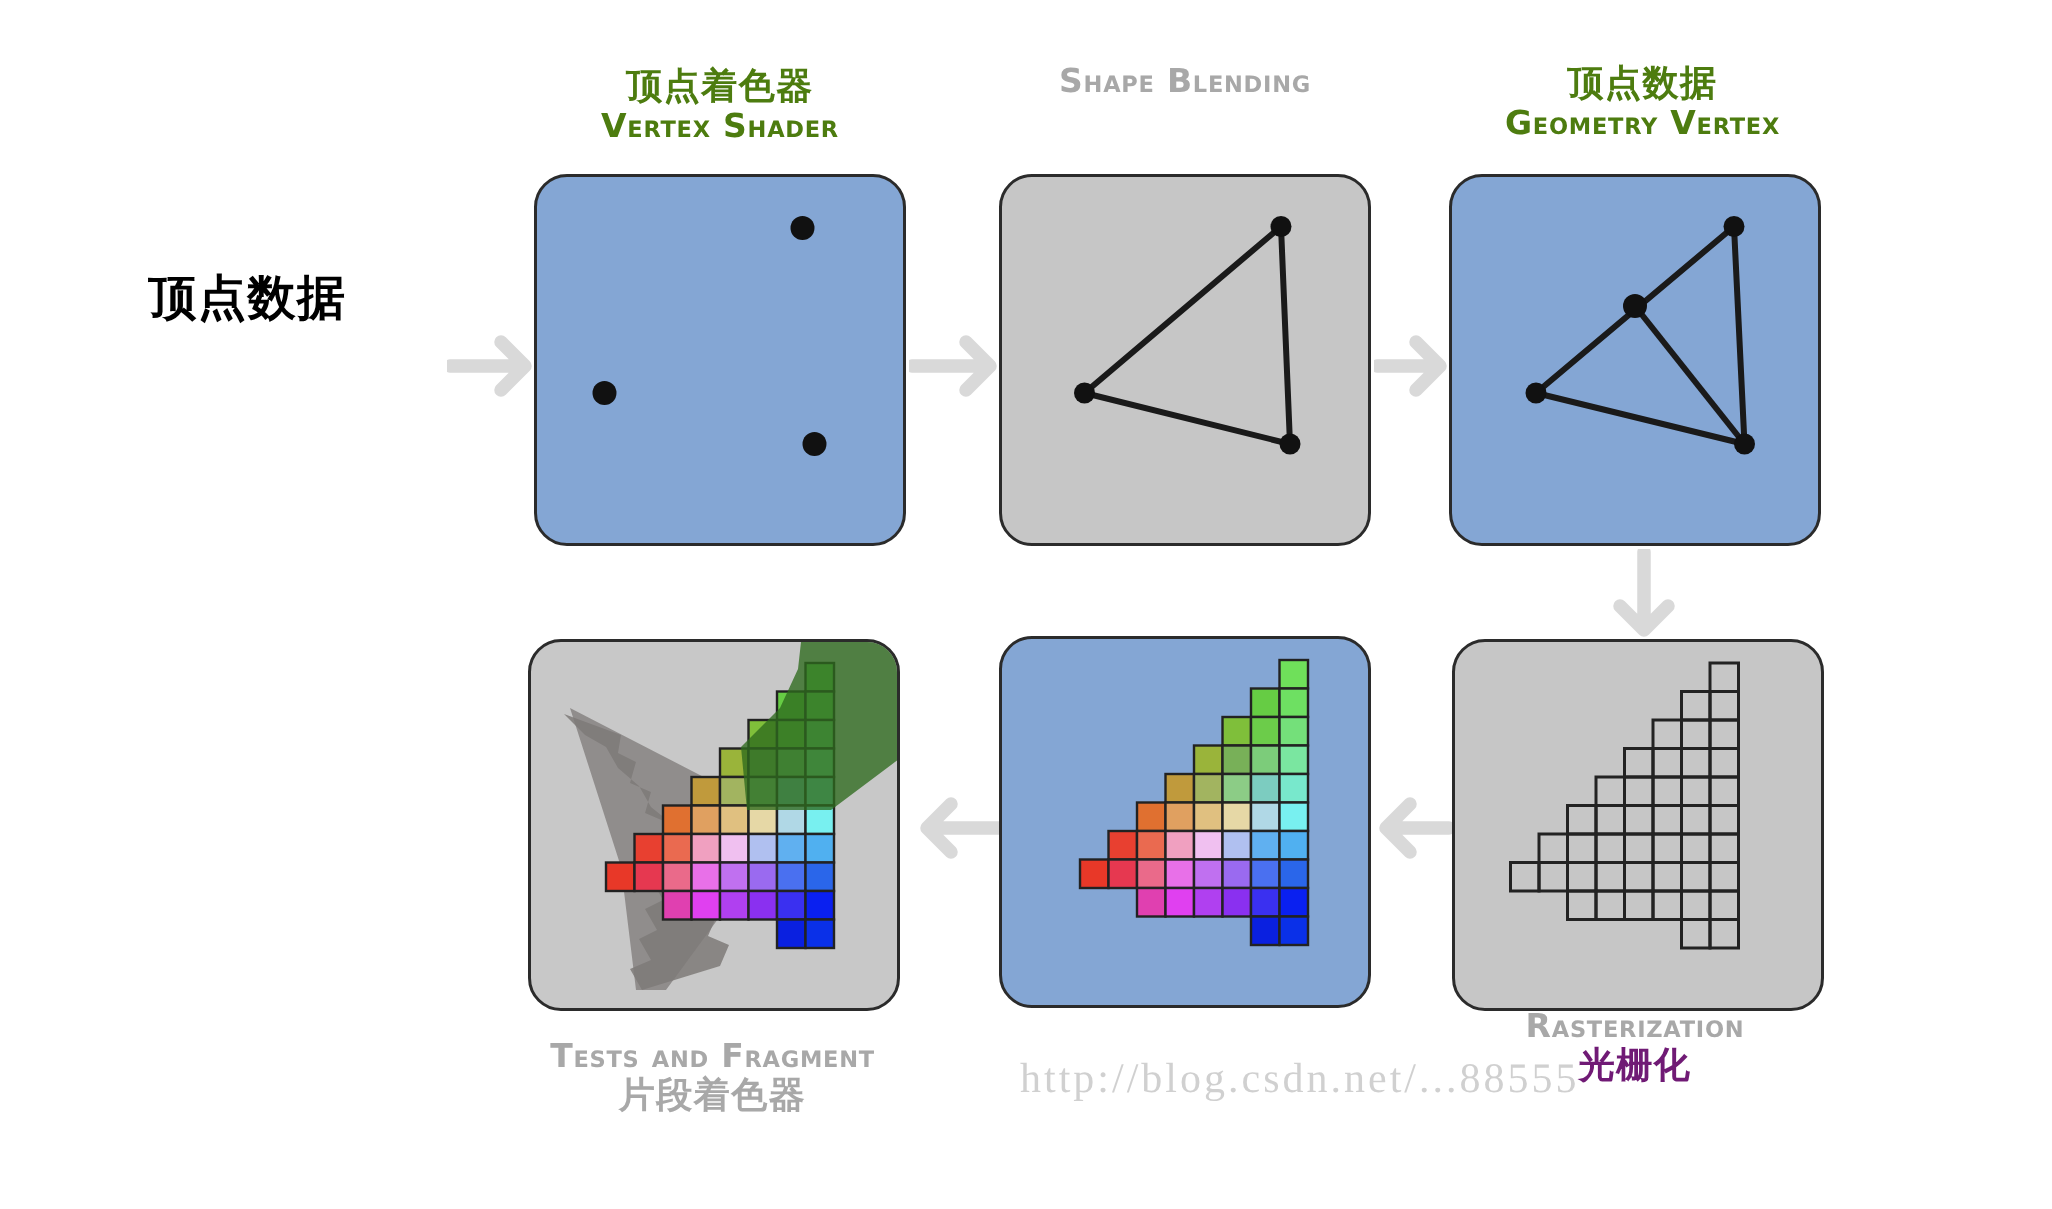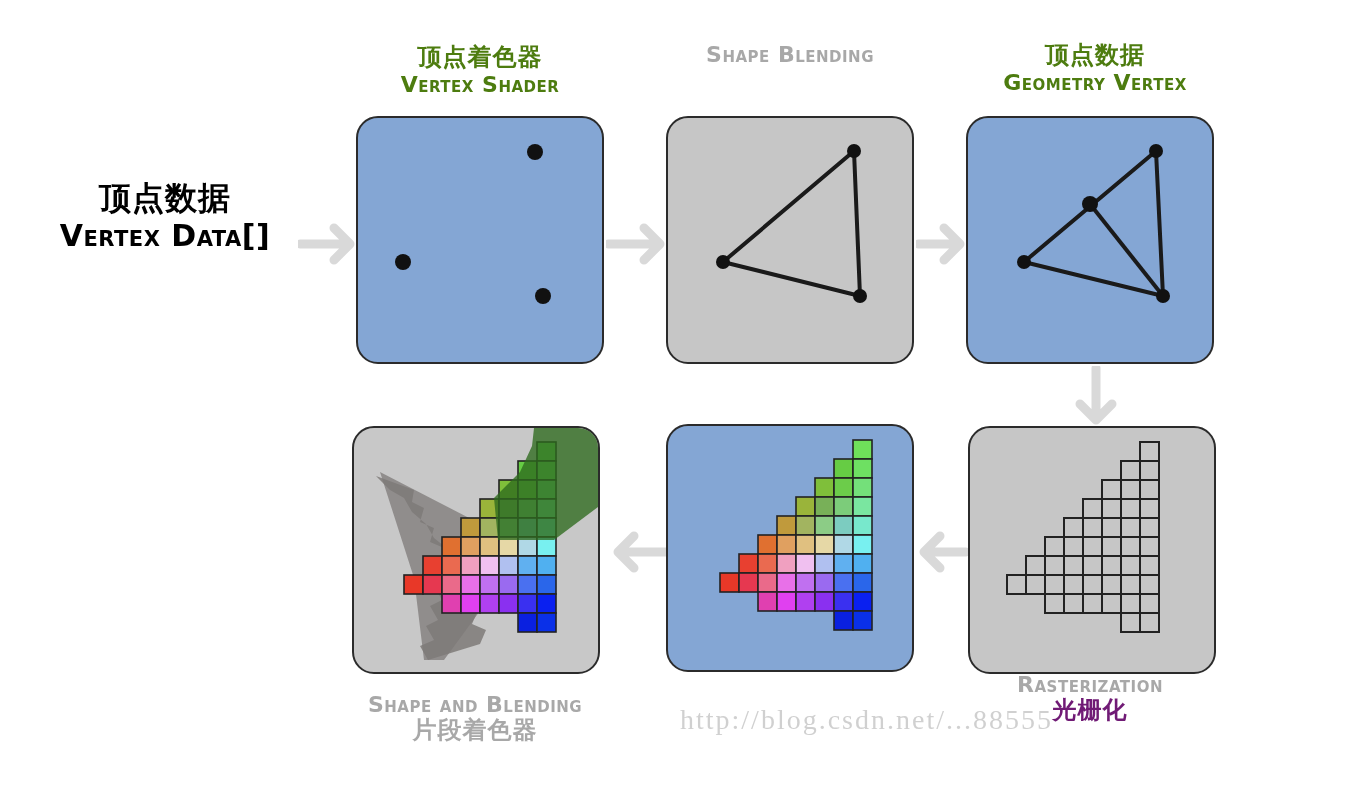--- a/index.html
+++ b/index.html
@@ -25,37 +25,36 @@
   .watermark { position: absolute; left: 680px; top: 704px; font-family: Liberation Serif, serif;
                font-size: 28px; color: rgba(120,120,120,0.35); letter-spacing: 2px; white-space: nowrap; }
 </style>
 </head>
 <body>
 
 <div class="stage">
 
   <div class="label dark" style="left:30px; top:180px; width:270px; text-align:center;">
     <span class="zh" style="font-size:32px;">顶点数据</span>
-    <span class="en" style="font-size:30px; margin-top:2px;">Vertex Data[]</span>
   </div>
 
   <div class="label blue" style="left:340px; top:44px; width:280px;">
     <span class="zh">顶点着色器</span>
     <span class="en">Vertex Shader</span>
   </div>
   <div class="label gray" style="left:650px; top:42px; width:280px;">
     <span class="en">Shape Blending</span>
   </div>
   <div class="label blue" style="left:950px; top:42px; width:290px;">
     <span class="zh">顶点数据</span>
     <span class="en">Geometry Vertex</span>
   </div>
 
   <div class="label gray" style="left:330px; top:692px; width:290px;">
-    <span class="en">Shape and Blending</span>
+    <span class="en">Tests and Fragment</span>
     <span class="zh">片段着色器</span>
   </div>
   <div class="label gray" style="left:960px; top:672px; width:260px;">
     <span class="en">Rasterization</span>
     <span class="zh" style="color:#701a75;">光栅化</span>
   </div>
 
   <svg class="arrow" style="left:298px; top:222px;" width="60" height="44" viewBox="0 0 60 44">
     <path d="M2 22 H52 M36 6 L52 22 L36 38" stroke="#d9d9d9" stroke-width="9" fill="none" stroke-linecap="round" stroke-linejoin="round"></path>
   </svg>

